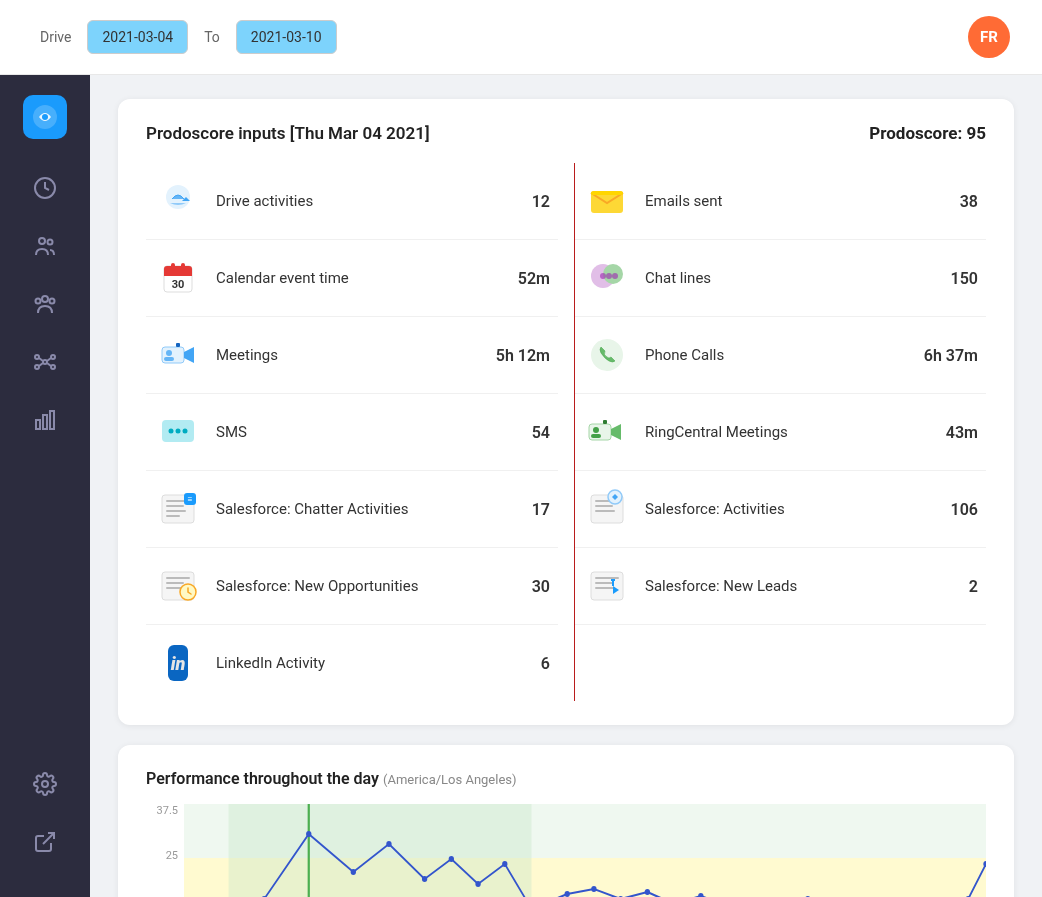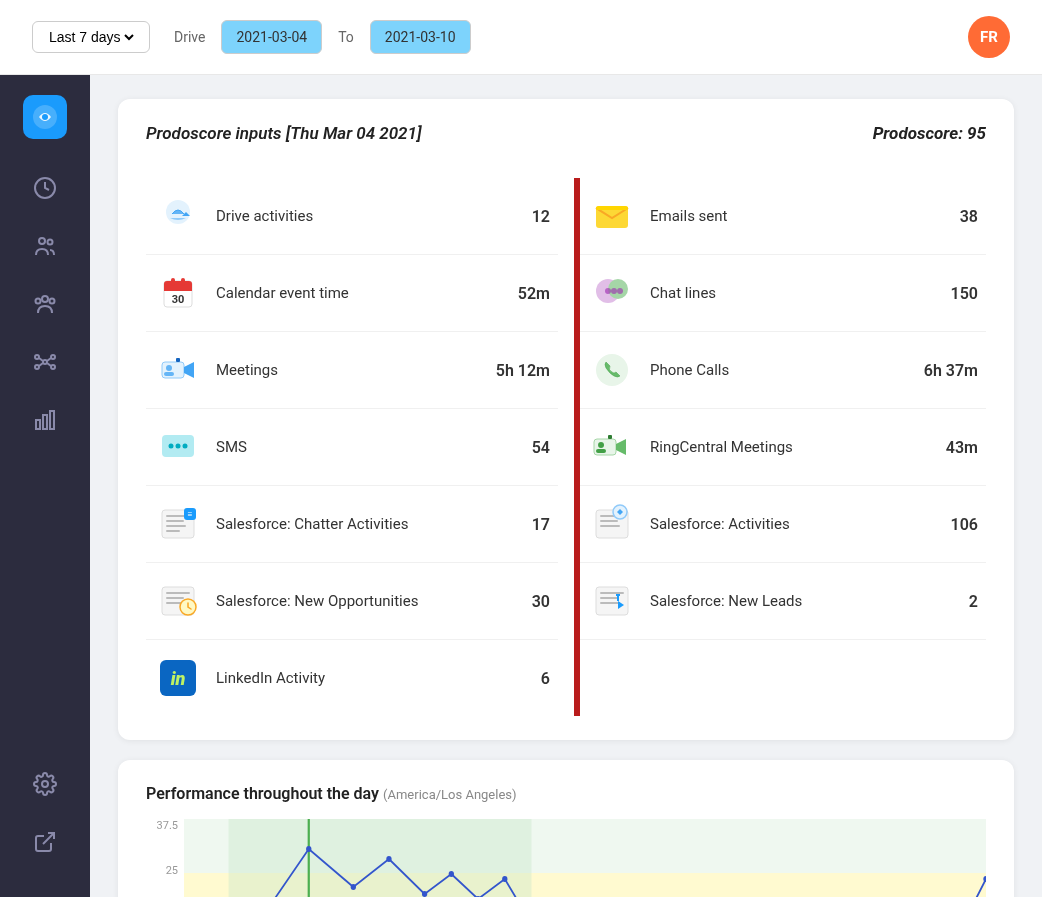--- a/index.html
+++ b/index.html
@@ -133,22 +133,21 @@
       padding: 24px 28px;
       margin-bottom: 20px;
       box-shadow: 0 1px 6px rgba(0,0,0,0.07);
     }
 
     
     .card-header {
       display: flex;
       justify-content: space-between;
       align-items: center;
-      margin-bottom: 35px;
-      font-style: italic;
+      margin-bottom: 20px;
     }
     .card-title {
       font-size: 17px;
       font-weight: 600;
       color: #222;
     }
     .prodoscore-label {
       font-size: 17px;
       font-weight: 700;
       color: #222;
@@ -225,44 +224,39 @@
     .chart-area {
       position: absolute;
       left: 38px;
       right: 0;
       top: 0;
       bottom: 24px;
     }
 
     
     .linkedin-icon {
-      width: 36px; height: 36px;
+      width: 20px; height: 36px;
       background: #0a66c2;
       border-radius: 6px;
       display: flex; align-items: center; justify-content: center;
-      color: #bef264;
+      color: #e5e5e5;
       font-size: 18px;
       font-weight: 900;
       font-style: italic;
     }
 
     
     .col-divider {
-      border-left: 6px solid #b91c1c;
+      border-left: 1px solid #b91c1c;
     }
   </style>
 </head>
 <body>
 
 <div class="header">
-  <div class="date-range-select">
-    <select>
-      <option>Last 7 days</option>
-    </select>
-  </div>
   <span class="date-label">Drive</span>
   <div class="date-input">2021-03-04</div>
   <span class="to-label">To</span>
   <div class="date-input">2021-03-10</div>
   <div class="header-spacer"></div>
   <div class="avatar">FR</div>
 </div>
 
 <div class="layout">
 

